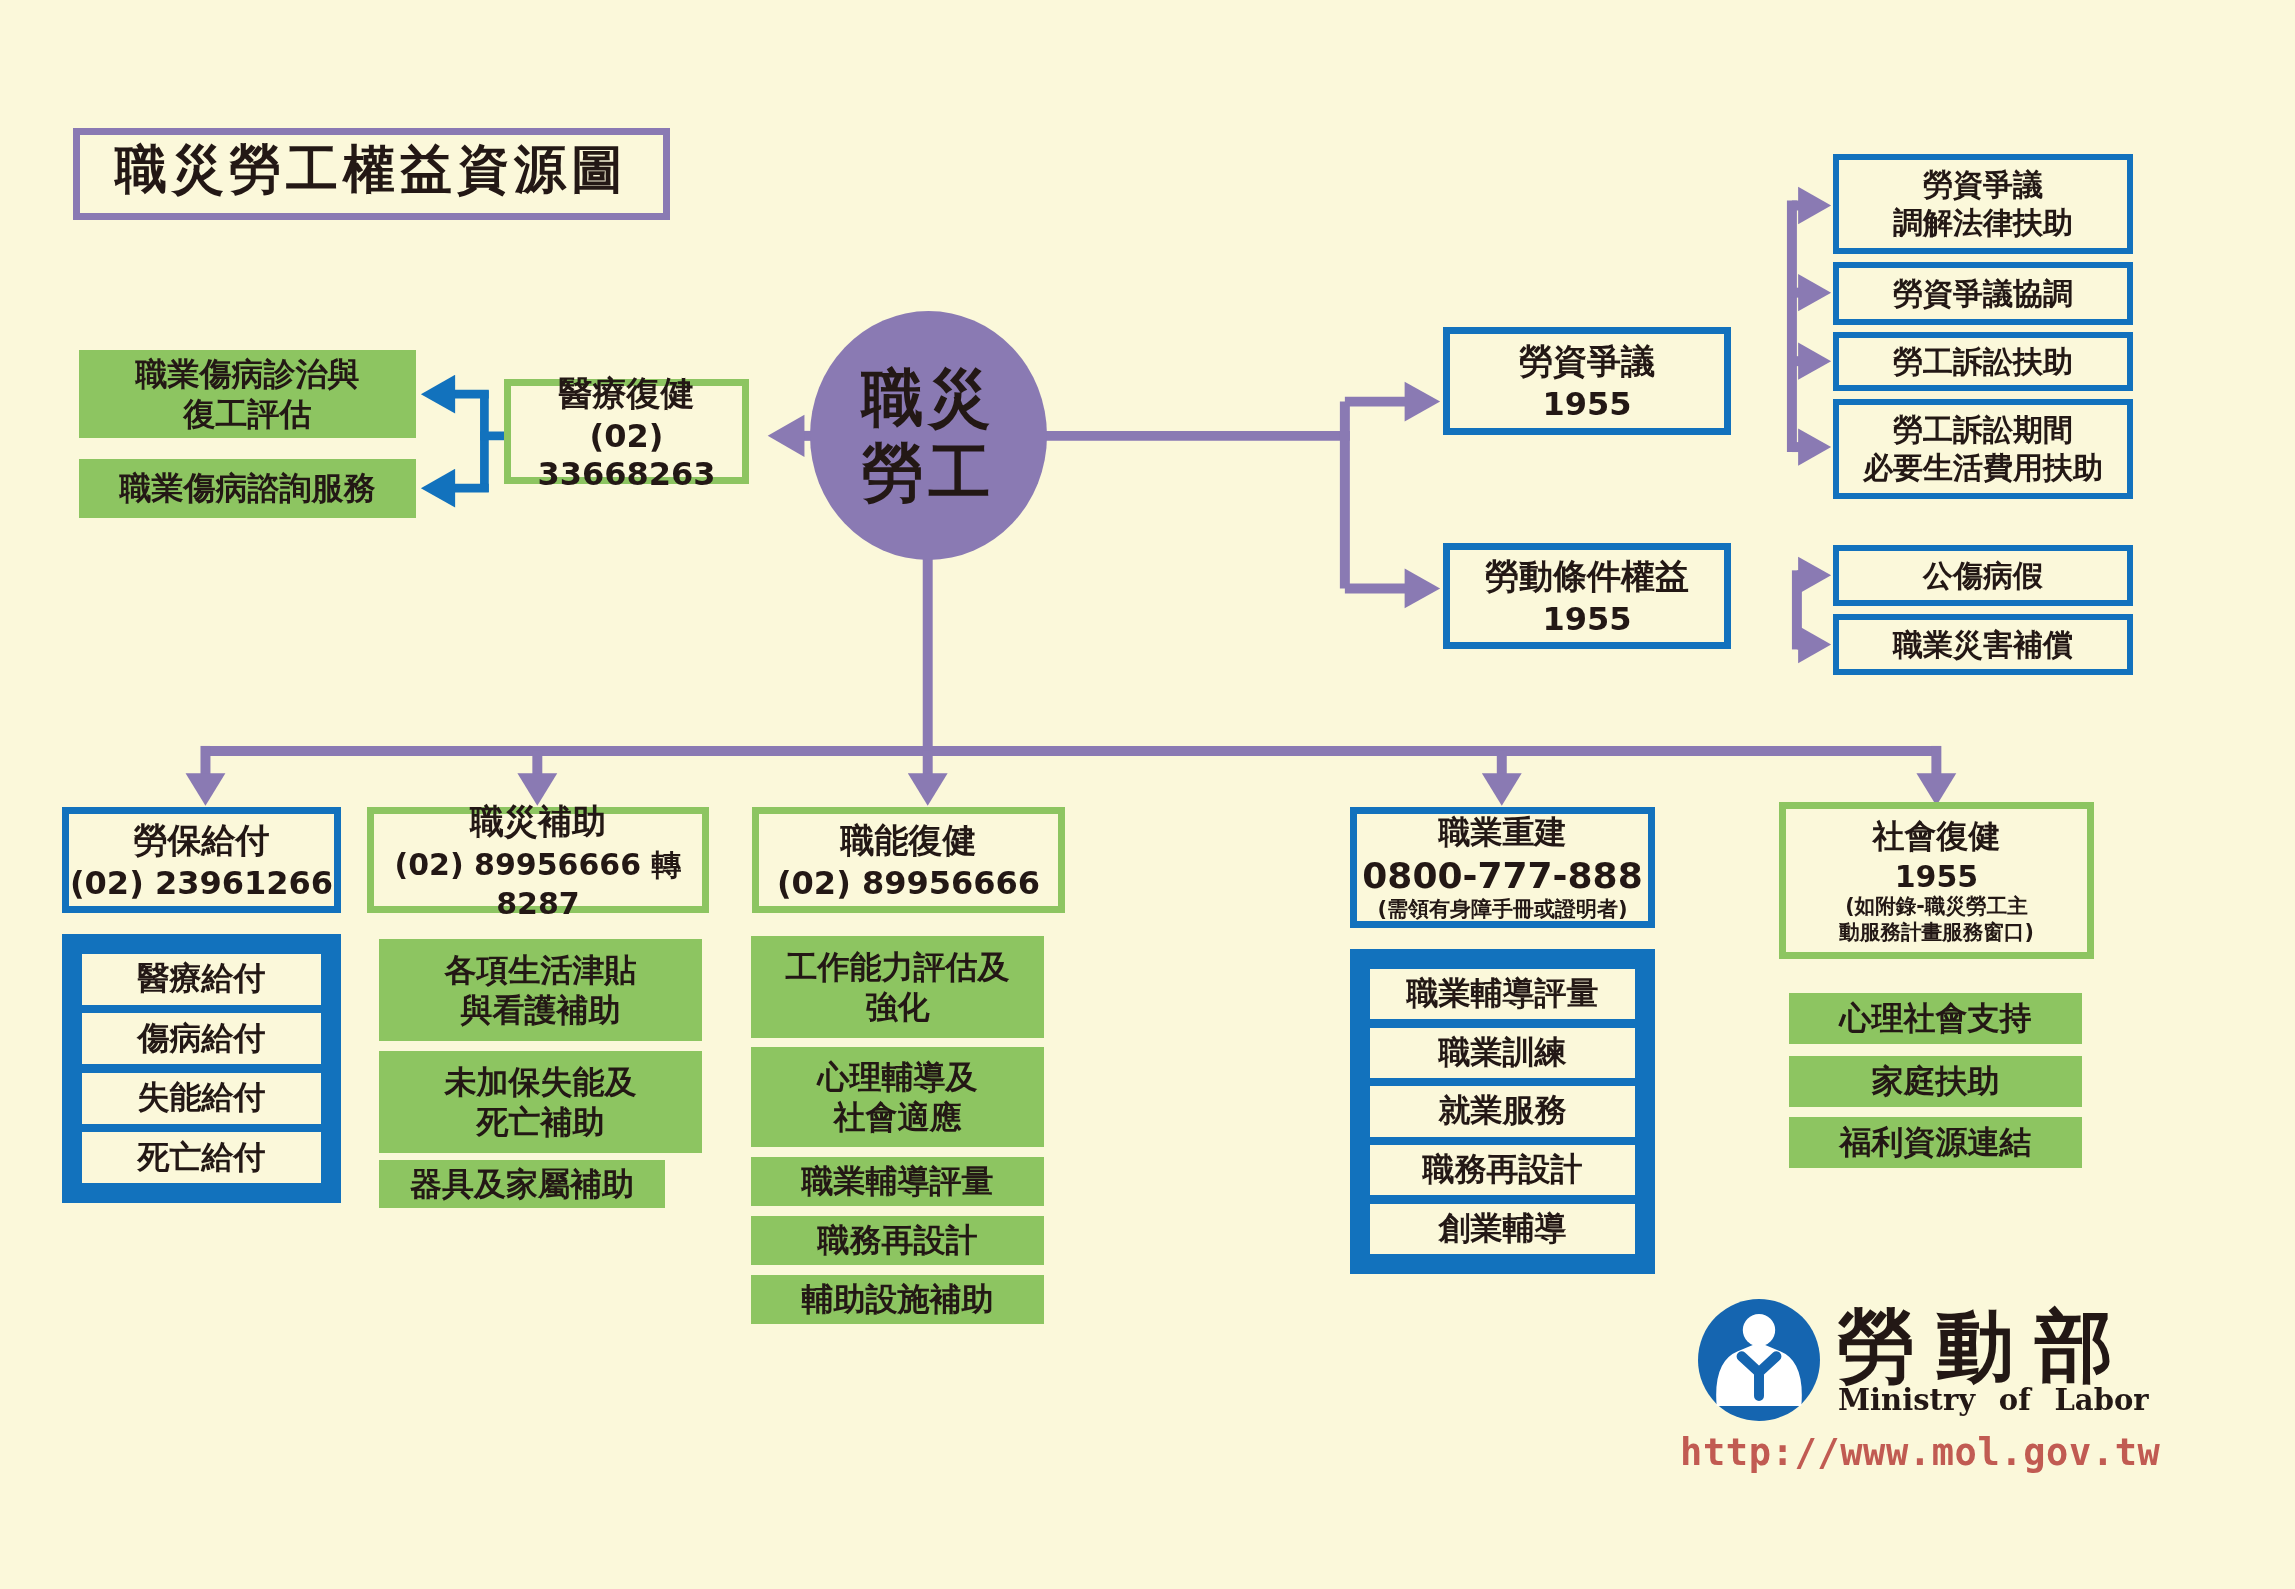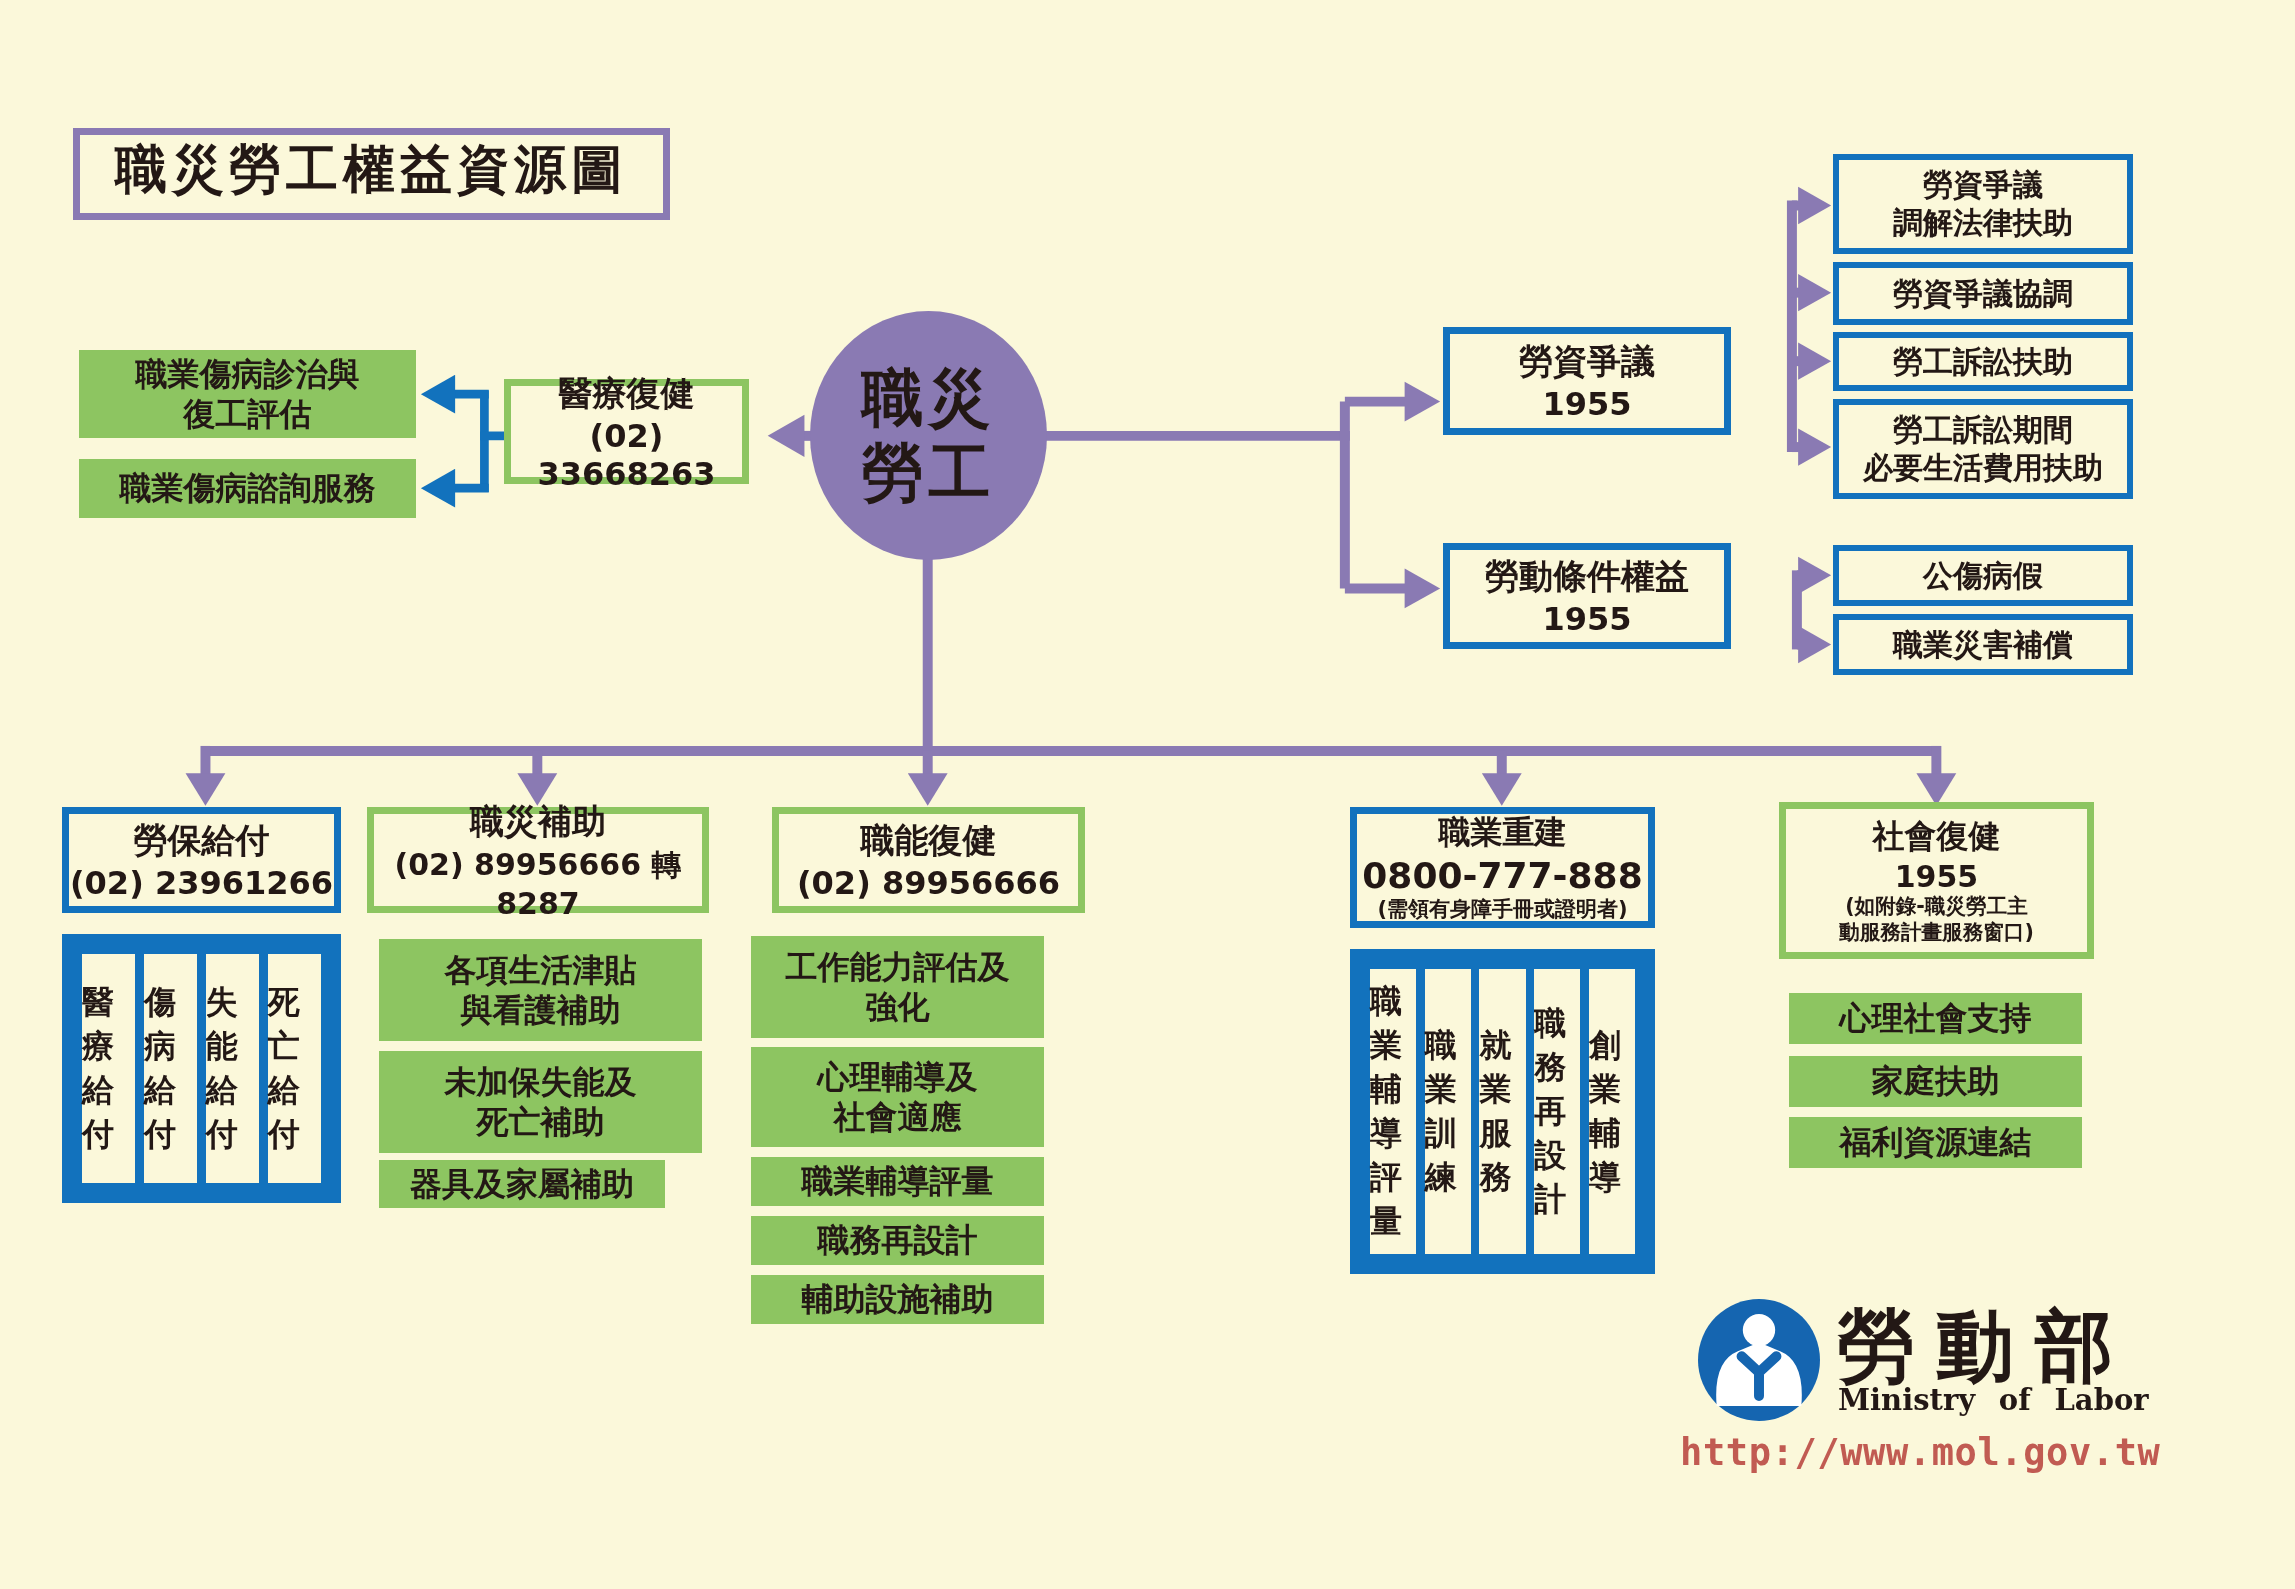--- a/index.html
+++ b/index.html
@@ -14,21 +14,21 @@
   .p-arrow{fill:var(--purple);}
   .b-line{stroke:var(--blue);stroke-width:14;fill:none;}
   .b-arrow{fill:var(--blue);}
   .node{position:absolute;display:flex;flex-direction:column;align-items:center;justify-content:center;
     text-align:center;font-weight:bold;box-sizing:border-box;}
   .label{white-space:pre-line;line-height:1.26;}
   .fill-green{background:var(--green);}
   .ol-green{background:var(--background);border:7.5px solid var(--green);}
   .ol-blue{background:var(--background);border:7.5px solid var(--blue);}
   .ol-blue10{background:var(--background);border:6.2px solid var(--blue);}
-  .list-blue{position:absolute;background:var(--blue);padding:20px;display:flex;flex-direction:row;
+  .list-blue{position:absolute;background:var(--blue);padding:20px;display:flex;flex-direction:column;
     gap:8.7px;box-sizing:border-box;}
   .list-blue .row{background:var(--background);flex:1;display:flex;align-items:center;justify-content:center;
     font-weight:bold;font-size:32px;}
   .title-box{position:absolute;border:7.5px solid var(--purple);background:var(--background);
     display:flex;align-items:flex-start;justify-content:center;font-size:52px;font-weight:bold;
     letter-spacing:5px;box-sizing:border-box;}
   .circle{position:absolute;border-radius:50%;background:var(--purple);display:flex;flex-direction:column;
     align-items:center;justify-content:center;font-size:62px;font-weight:bold;line-height:1.2;
     letter-spacing:5px;box-sizing:border-box;}
   .fs58{font-size:36px;} .fs54{font-size:34px;} .fs52{font-size:32px;} .fs48{font-size:30px;}
@@ -177,21 +177,21 @@
 與看護補助</span>
   </div>
   <div class="node fill-green fs52" style="left:379px;top:1051px;width:323px;height:102px">
     <span class="label">未加保失能及
 死亡補助</span>
   </div>
   <div class="node fill-green fs52" style="left:379px;top:1160px;width:286px;height:48px">
     <span class="label">器具及家屬補助</span>
   </div>
 
-  <div class="node ol-green" style="left:772px;top:807px;width:313px;height:106px">
+  <div class="node ol-green" style="left:752px;top:807px;width:313px;height:106px">
     <div class="fs54">職能復健</div>
     <div class="fs52">(02) 89956666</div>
   </div>
   <div class="node fill-green fs52" style="left:751px;top:936px;width:293px;height:102px">
     <span class="label">工作能力評估及
 強化</span>
   </div>
   <div class="node fill-green fs52" style="left:751px;top:1047px;width:293px;height:100px">
     <span class="label">心理輔導及
 社會適應</span>

